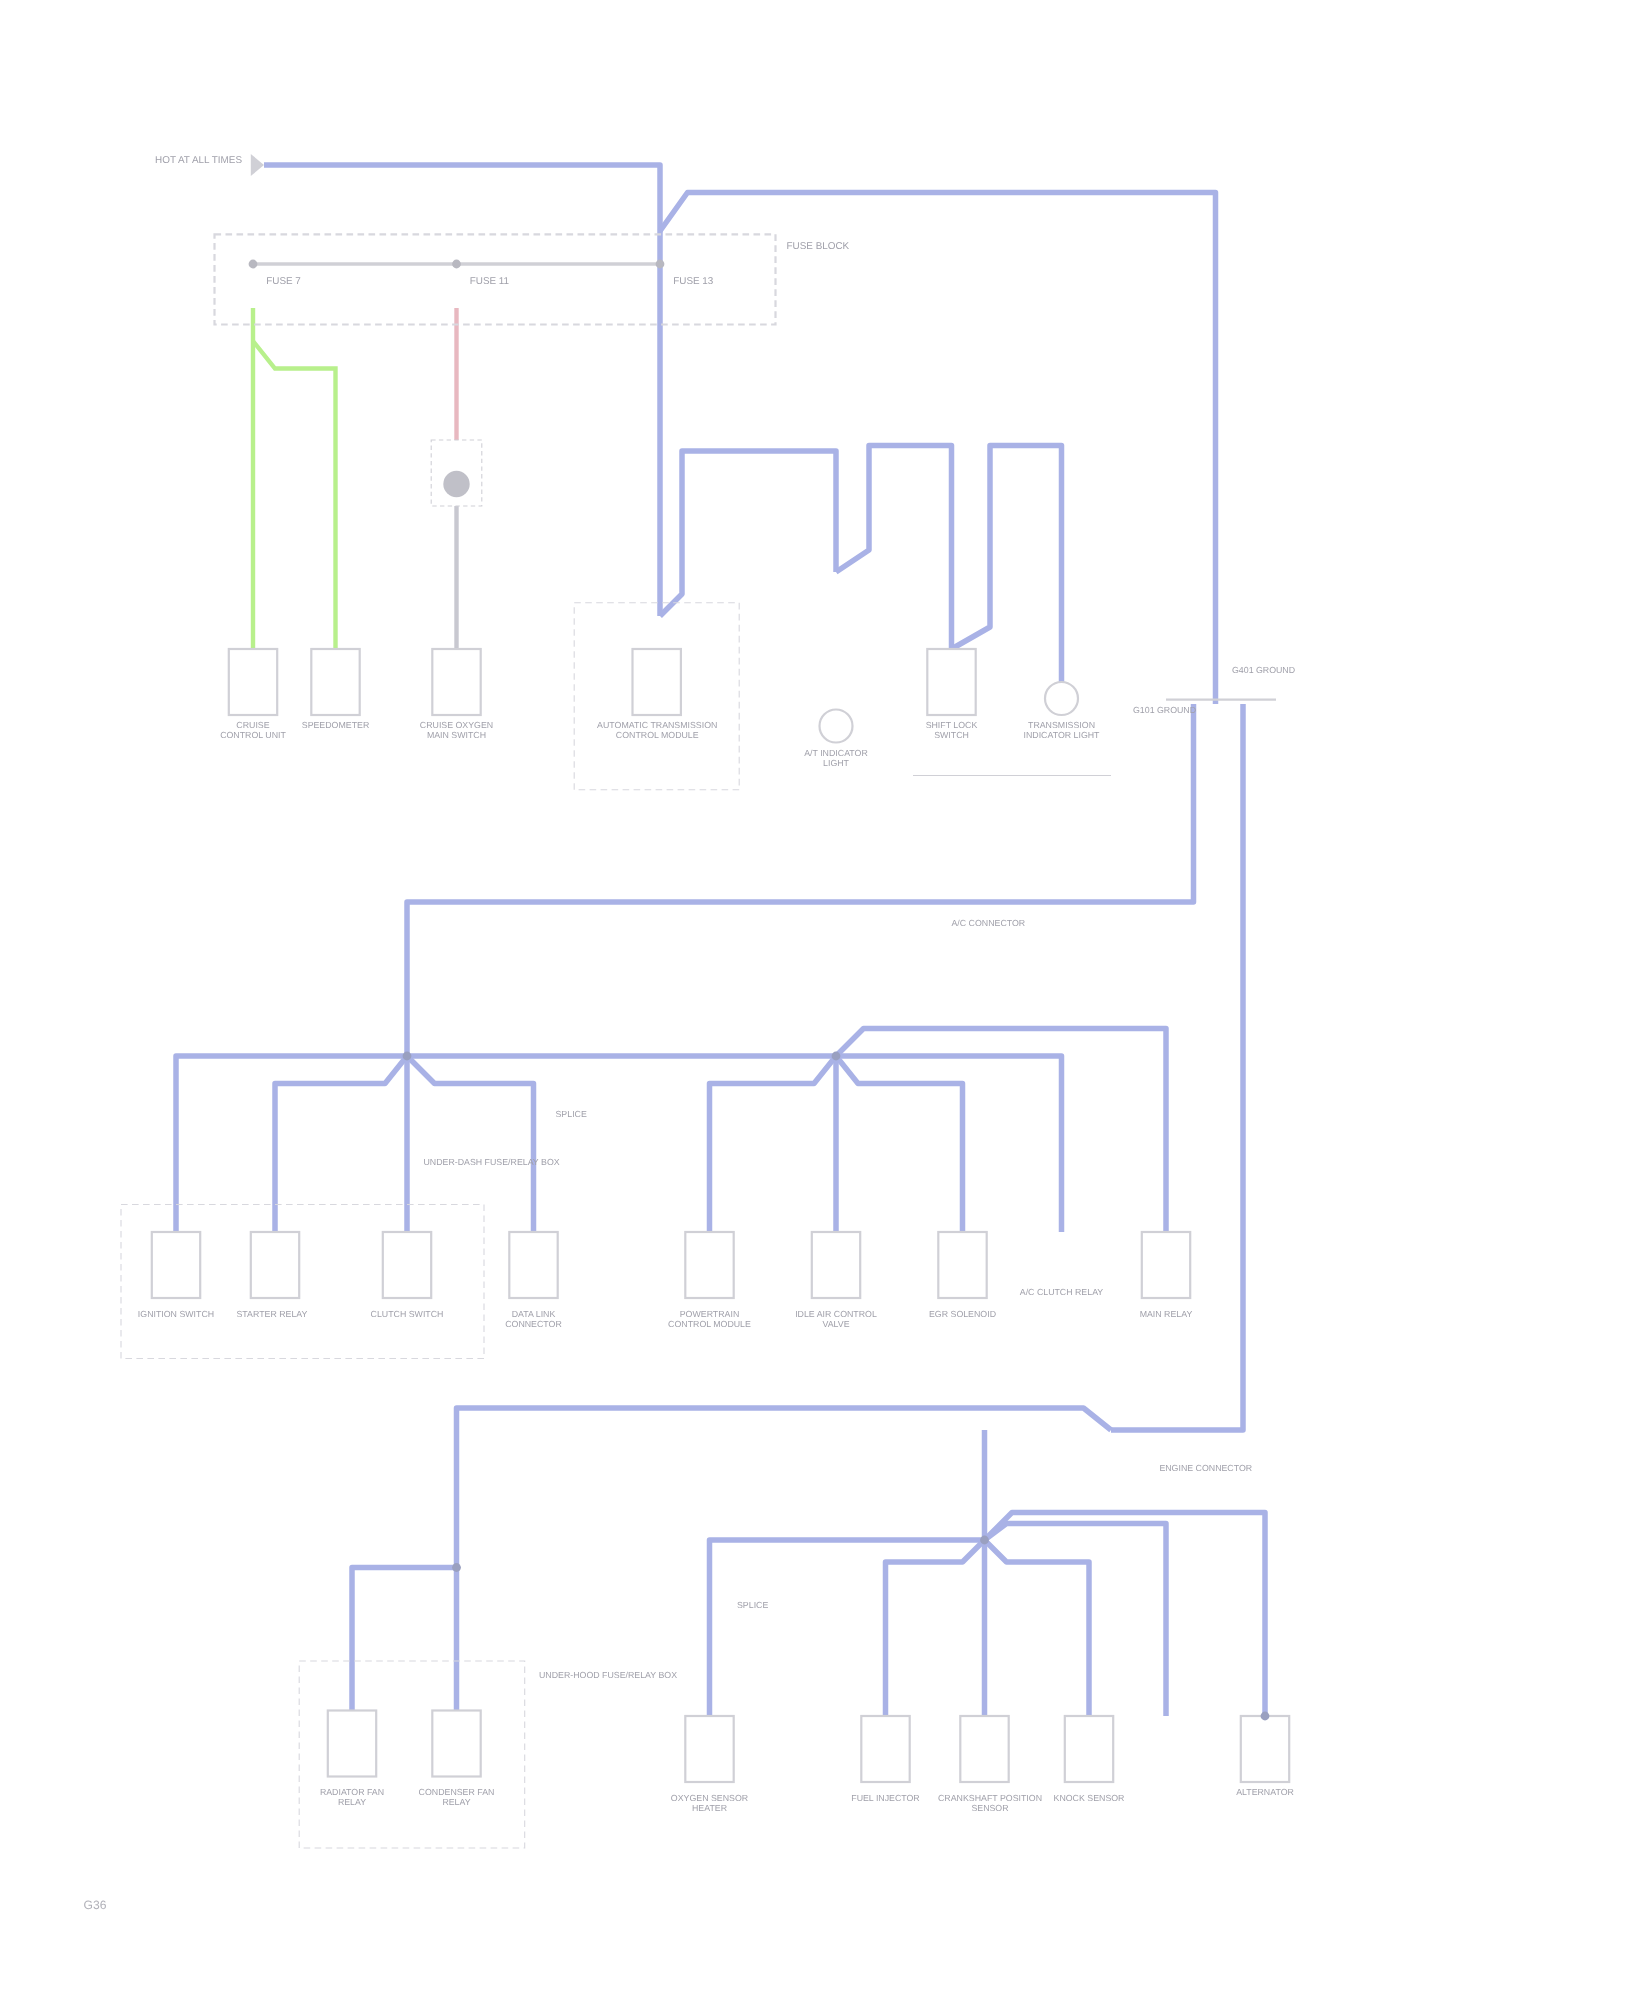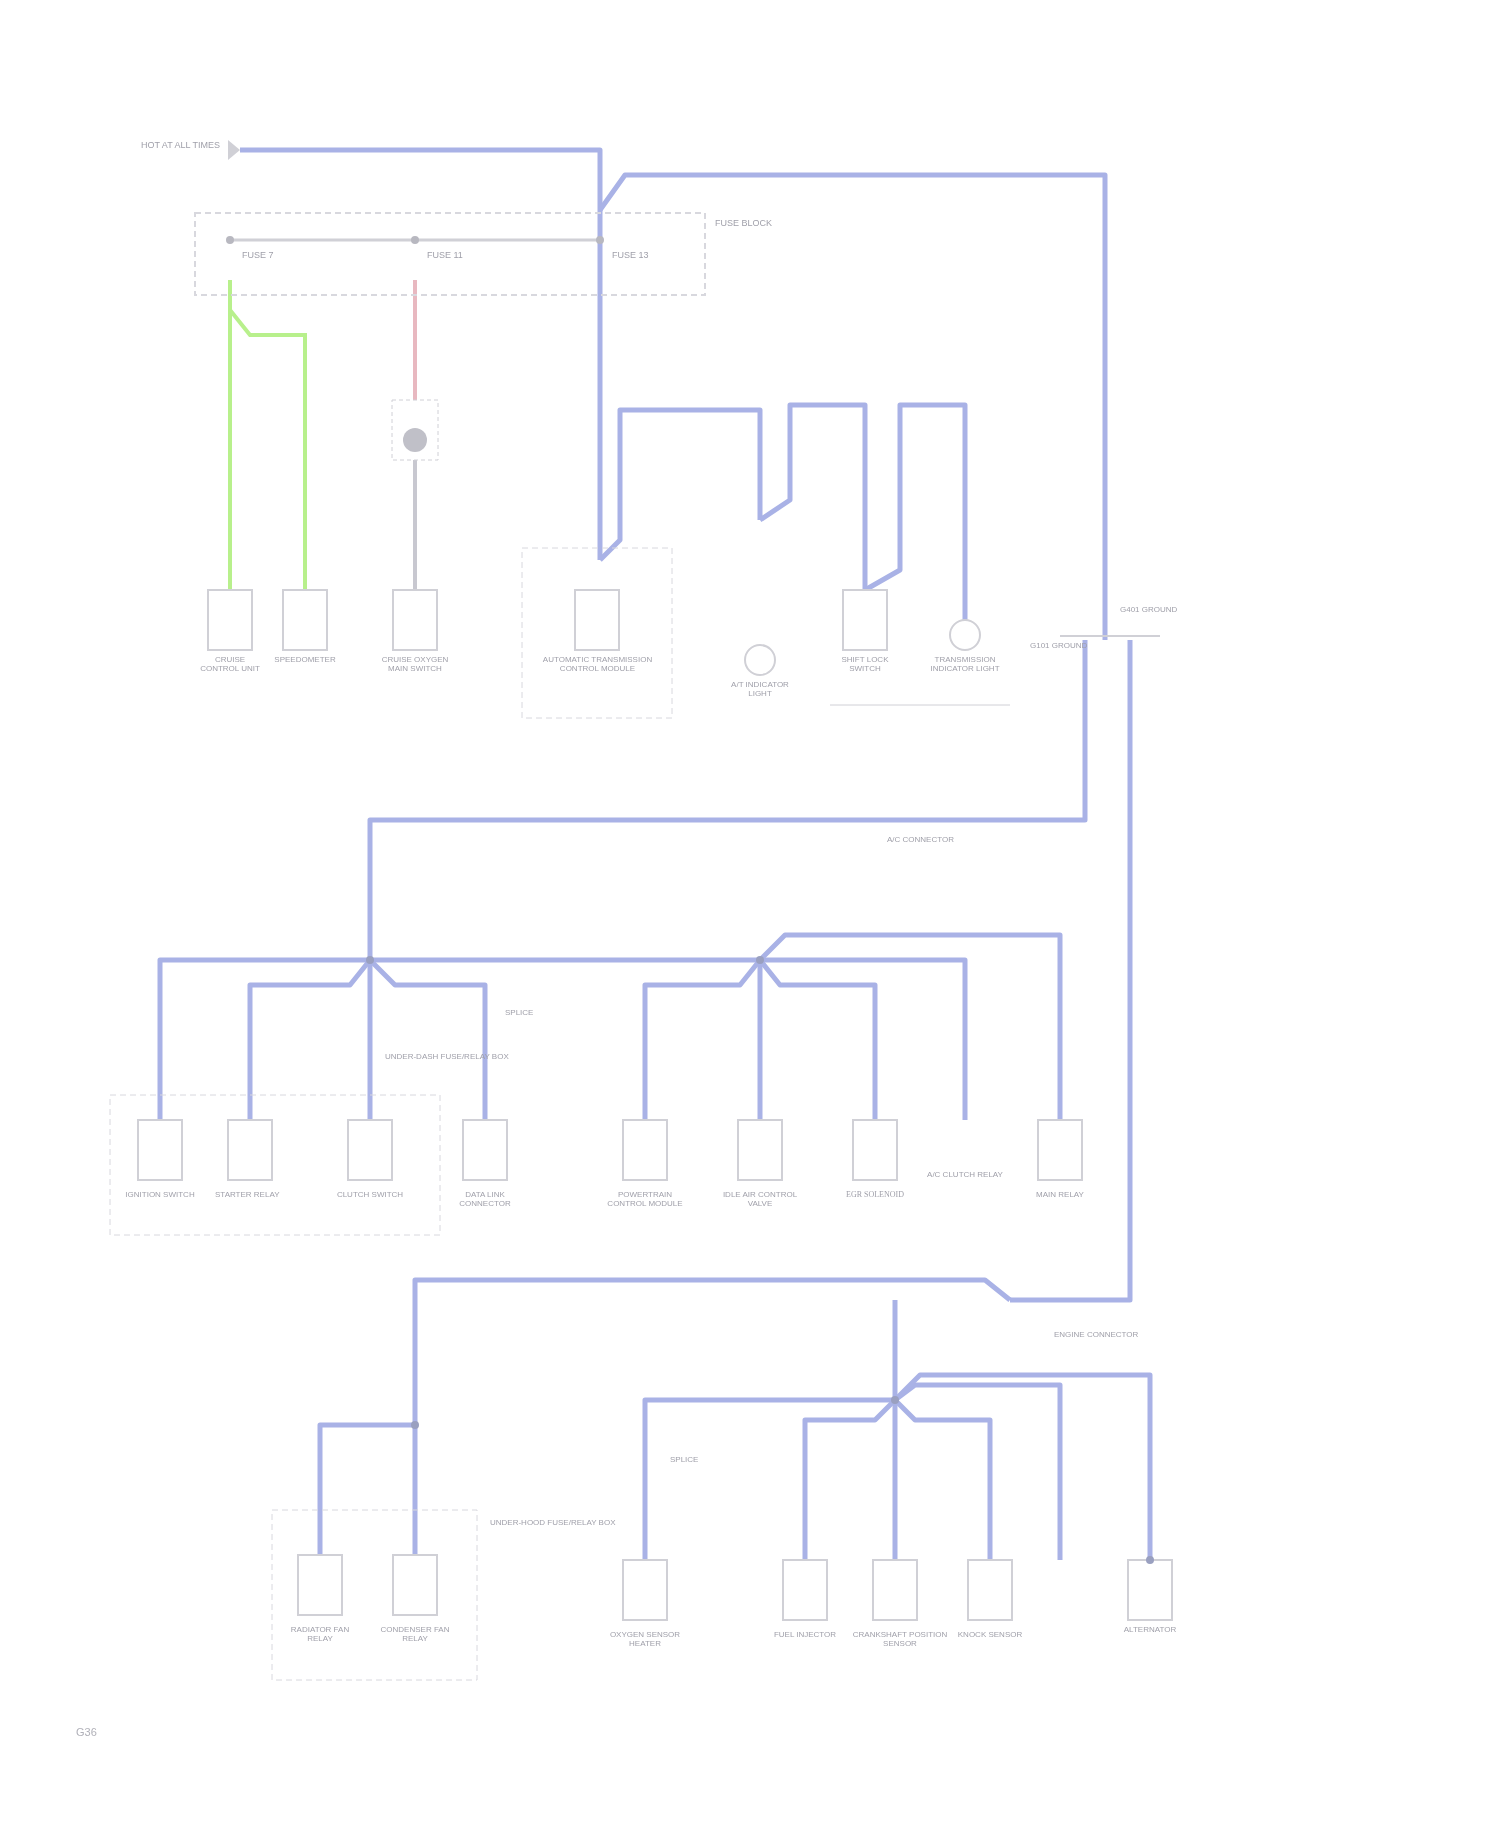--- a/index.html
+++ b/index.html
@@ -120,29 +120,29 @@
 
   <div style="position:absolute;left:195px;top:655px;width:70px;font-size:8px;color:#a0a0aa;text-align:center;">CRUISE CONTROL UNIT</div>
   <div style="position:absolute;left:270px;top:655px;width:70px;font-size:8px;color:#a0a0aa;text-align:center;">SPEEDOMETER</div>
   <div style="position:absolute;left:380px;top:655px;width:70px;font-size:8px;color:#a0a0aa;text-align:center;">CRUISE OXYGEN MAIN SWITCH</div>
   <div style="position:absolute;left:540px;top:655px;width:115px;font-size:8px;color:#a0a0aa;text-align:center;">AUTOMATIC TRANSMISSION CONTROL MODULE</div>
   <div style="position:absolute;left:725px;top:680px;width:70px;font-size:8px;color:#a0a0aa;text-align:center;">A/T INDICATOR LIGHT</div>
   <div style="position:absolute;left:825px;top:655px;width:80px;font-size:8px;color:#a0a0aa;text-align:center;">SHIFT LOCK SWITCH</div>
   <div style="position:absolute;left:915px;top:655px;width:100px;font-size:8px;color:#a0a0aa;text-align:center;">TRANSMISSION INDICATOR LIGHT</div>
   <div style="position:absolute;left:1030px;top:605px;font-size:8px;color:#a0a0aa;margin-top:36px;">G101 GROUND</div>
   <div style="position:absolute;left:1120px;top:605px;font-size:8px;color:#a0a0aa;">G401 GROUND</div>
-  <div style="position:absolute;left:865px;top:835px;font-size:8px;color:#a0a0aa;margin-left:22px;">A/C CONNECTOR</div>
+  <div style="position:absolute;left:865px;top:835px;font-size:8px;color:#a0a0aa;">A/C CONNECTOR</div>
 
   <div style="position:absolute;left:125px;top:1190px;width:70px;font-size:8px;color:#a0a0aa;text-align:center;">IGNITION SWITCH</div>
   <div style="position:absolute;left:215px;top:1190px;width:70px;font-size:8px;color:#a0a0aa;text-align:left;">STARTER RELAY</div>
   <div style="position:absolute;left:335px;top:1190px;width:70px;font-size:8px;color:#a0a0aa;text-align:center;">CLUTCH SWITCH</div>
   <div style="position:absolute;left:445px;top:1190px;width:80px;font-size:8px;color:#a0a0aa;text-align:center;">DATA LINK CONNECTOR</div>
   <div style="position:absolute;left:605px;top:1190px;width:80px;font-size:8px;color:#a0a0aa;text-align:center;">POWERTRAIN CONTROL MODULE</div>
   <div style="position:absolute;left:720px;top:1190px;width:80px;font-size:8px;color:#a0a0aa;text-align:center;">IDLE AIR CONTROL VALVE</div>
-  <div style="position:absolute;left:835px;top:1190px;width:80px;font-size:8px;color:#a0a0aa;text-align:center;font-family:Liberation Serif, serif;">EGR SOLENOID</div>
+  <div style="position:absolute;left:835px;top:1190px;width:80px;font-size:8px;color:#a0a0aa;text-align:center;">EGR SOLENOID</div>
   <div style="position:absolute;left:925px;top:1170px;width:80px;font-size:8px;color:#a0a0aa;text-align:center;">A/C CLUTCH RELAY</div>
   <div style="position:absolute;left:1020px;top:1190px;width:80px;font-size:8px;color:#a0a0aa;text-align:center;">MAIN RELAY</div>
   <div style="position:absolute;left:385px;top:1052px;font-size:8px;color:#a0a0aa;">UNDER-DASH FUSE/RELAY BOX</div>
   <div style="position:absolute;left:505px;top:1008px;font-size:8px;color:#a0a0aa;">SPLICE</div>
   <div style="position:absolute;left:1015px;top:1330px;font-size:8px;color:#a0a0aa;margin-left:39px;">ENGINE CONNECTOR</div>
 
   <div style="position:absolute;left:285px;top:1625px;width:70px;font-size:8px;color:#a0a0aa;text-align:center;">RADIATOR FAN RELAY</div>
   <div style="position:absolute;left:375px;top:1625px;width:80px;font-size:8px;color:#a0a0aa;text-align:center;">CONDENSER FAN RELAY</div>
   <div style="position:absolute;left:605px;top:1630px;width:80px;font-size:8px;color:#a0a0aa;text-align:center;">OXYGEN SENSOR HEATER</div>
   <div style="position:absolute;left:765px;top:1630px;width:80px;font-size:8px;color:#a0a0aa;text-align:center;">FUEL INJECTOR</div>

